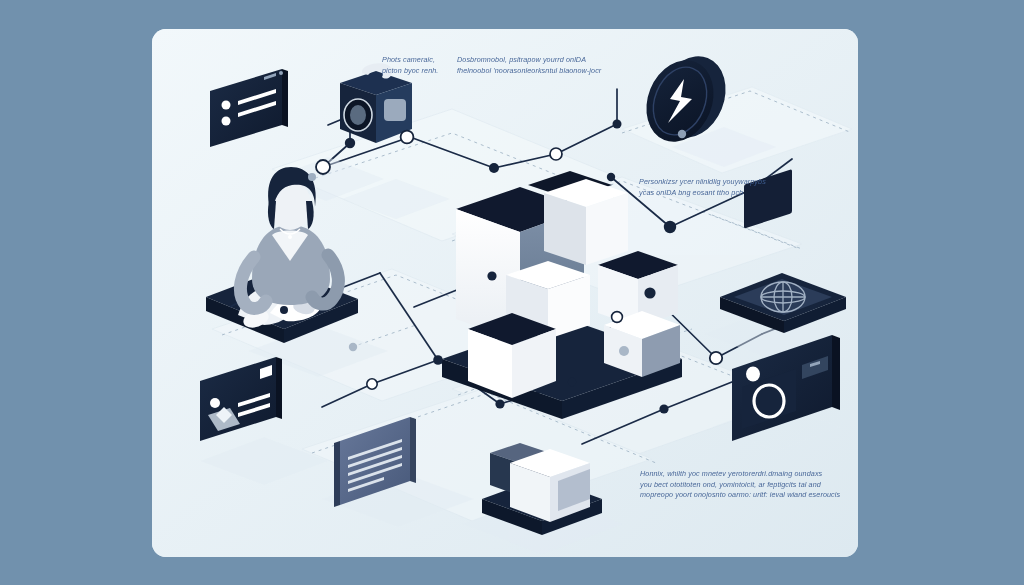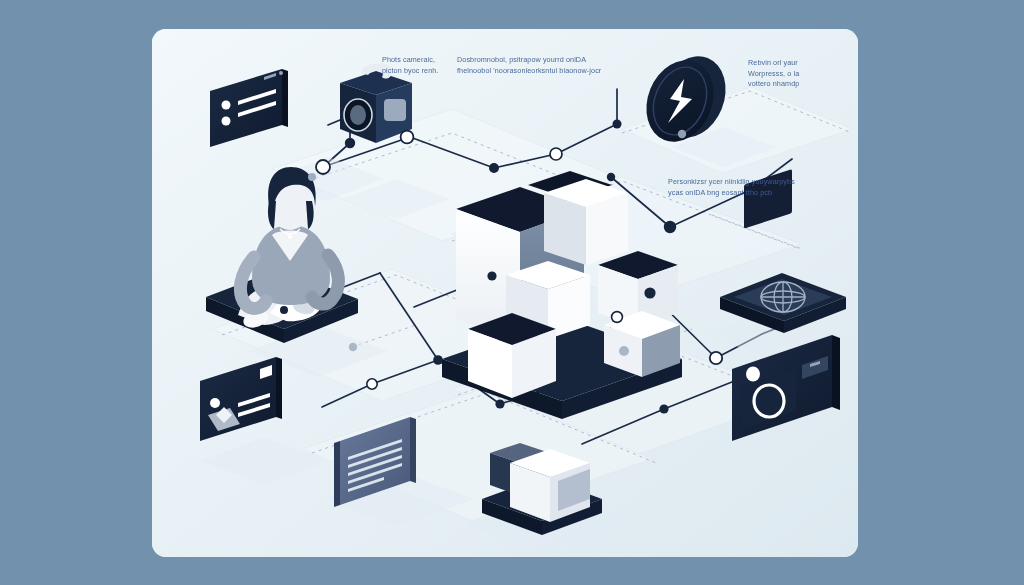--- a/index.html
+++ b/index.html
@@ -1,21 +1,21 @@
 <!DOCTYPE html>
 <html><head>
 <meta charset="utf-8">
 <style>
   html,body{margin:0;padding:0;}
   body{
     width:1024px;height:585px;overflow:hidden;
     background:#7191ad;
     font-family:"Liberation Sans", sans-serif;
   }
-  .stage{position:relative;width:1024px;height:514px;}
+  .stage{position:relative;width:1024px;height:514px;font-style:italic;}
 
   
   .panel{
     position:absolute;left:152px;top:29px;width:706px;height:528px;
     background:linear-gradient(135deg,#eaf2f6 0%,#e7f0f5 45%,#dfeaf1 100%);
     border-radius:14px;overflow:hidden;
   }
 
   svg.scene{position:absolute;left:0;top:0;width:706px;height:528px;display:block;}
 
@@ -27,21 +27,21 @@
     line-height:10.5px;
     letter-spacing:.1px;
     font-family:"Liberation Sans", sans-serif;
     white-space:pre-line;
     filter:blur(.35px);
     opacity:.95;
   }
   #cap-camera{left:230px;top:26px;width:100px;}
   #cap-top-mid{left:305px;top:26px;width:200px;}
   #cap-coin{left:596px;top:29px;width:105px;}
-  #cap-personalize{left:516px;top:148px;width:185px;}
+  #cap-personalize{left:487px;top:148px;width:185px;}
   #cap-bottom-left{left:30px;top:435px;width:175px;}
   #cap-bottom-right{left:488px;top:440px;width:215px;}
 </style>
 </head>
 <body>
 
 <div class="stage">
 
   <div class="panel">
 
@@ -324,20 +324,20 @@
         <circle cx="472" cy="322" r="5.0" fill="#a9b7c7"></circle>
         <circle cx="201" cy="318" r="4.2" fill="#a9b7c7"></circle>
         <circle cx="530" cy="105" r="4.2" fill="#8e9fb4"></circle>
       </g>
     </svg>
 
     <div class="cap" id="cap-camera">Phots cameraic,
 picton byoc renh.</div>
     <div class="cap" id="cap-top-mid">Dosbromnobol, psitrapow yourrd onlDA
 fhelnoobol 'noorasonleorksntul blaonow-jocr</div>
-    <div class="cap" id="cap-coin">Rebvin orl yaur
-Worpresss, o la
-vottero nhamdp</div>
     <div class="cap" id="cap-personalize">Personkizsr ycer niinldlig youywarpybs
 ycas onlDA bng eosant ttho pcb</div>
+    <div class="cap" id="cap-bottom-right">Honnix, whilth yoc mnetev yerotorerdri.dmaing oundaxs
+you bect ototitoten ond, yomintoicit, ar feptigcits tal and
+mopreopo yoort onojosnto oarmo: uritf: ieval wiand eseroucis</div>
 
   </div>
 </div>
 
 </body></html>

